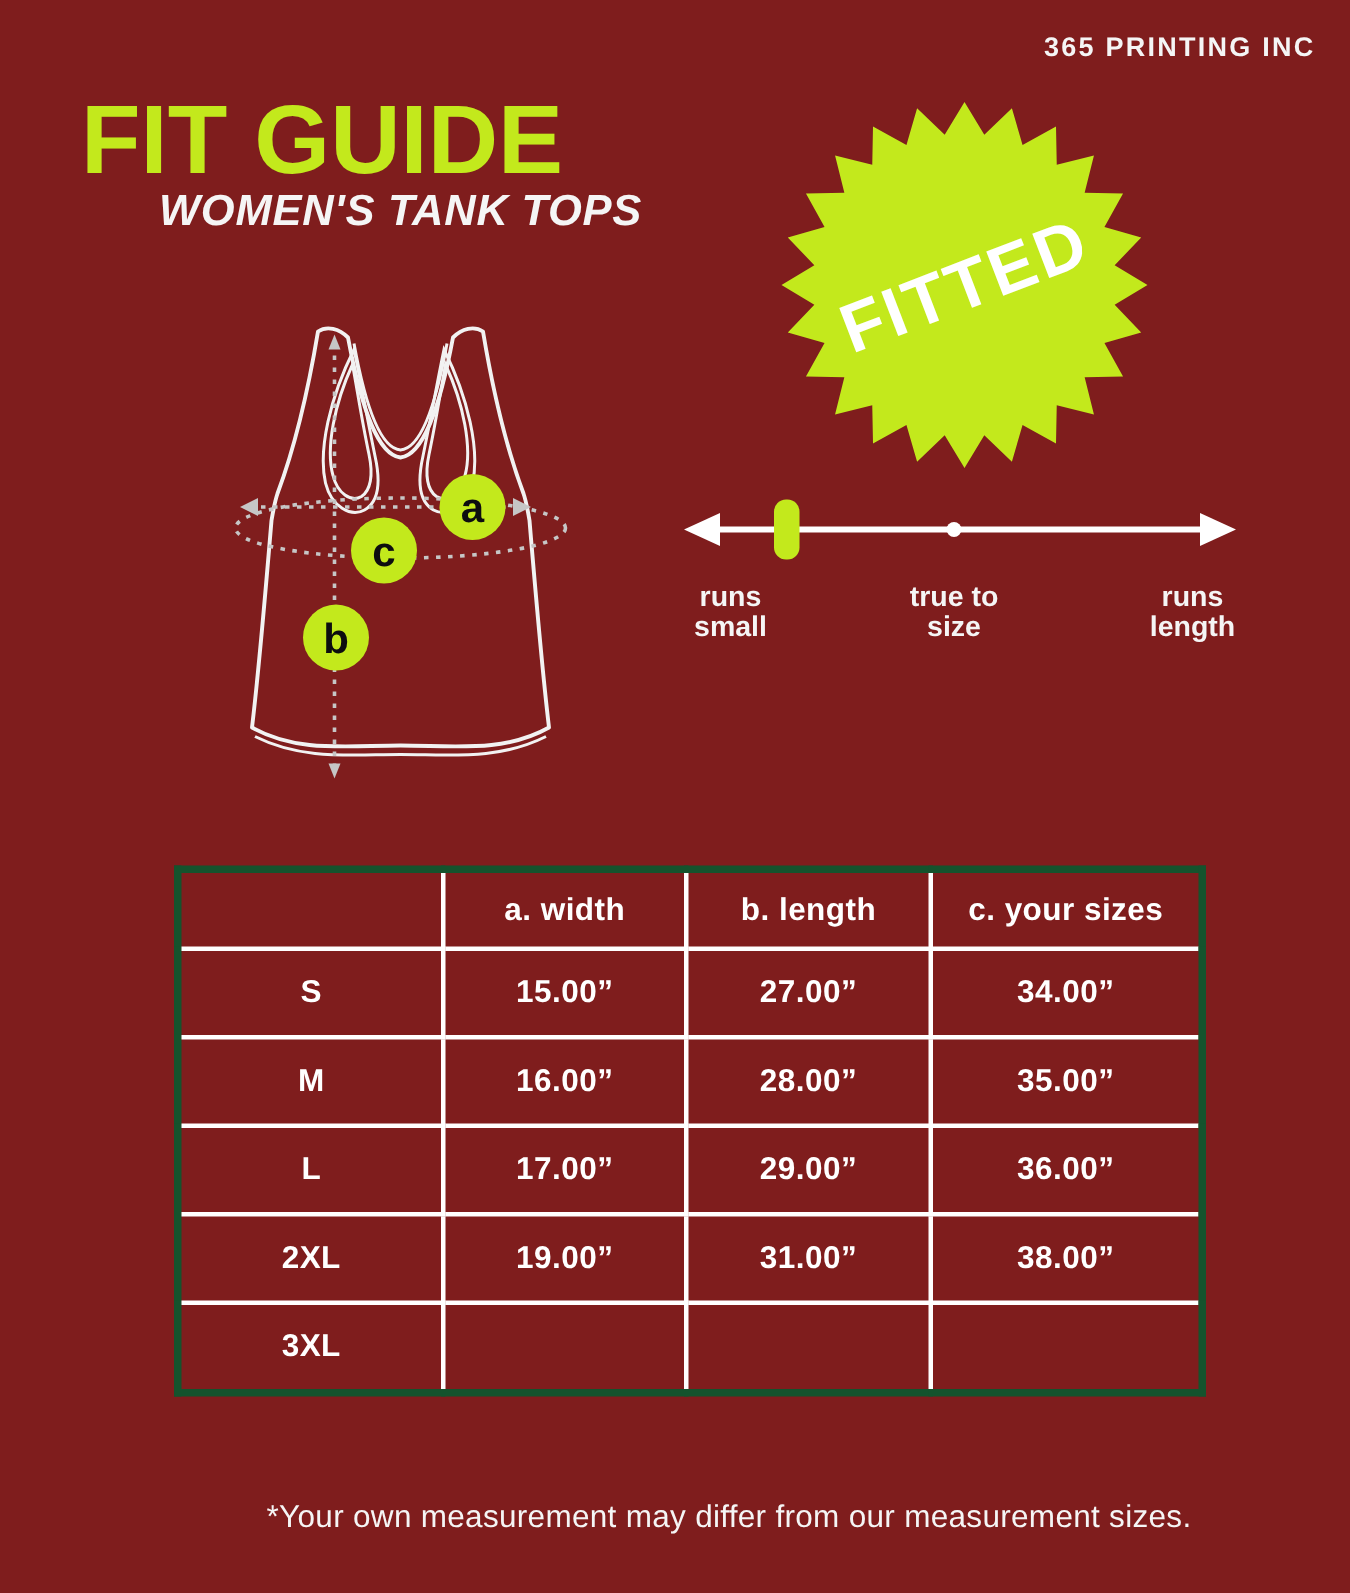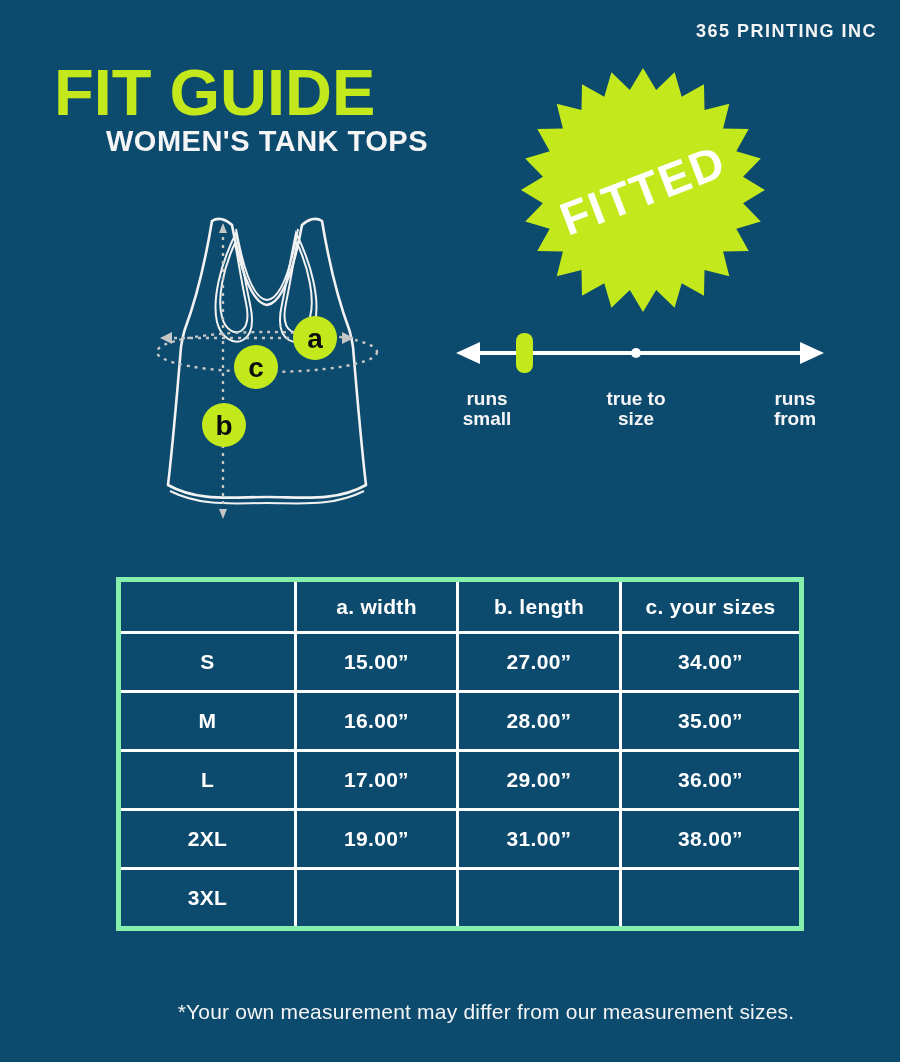--- a/index.html
+++ b/index.html
@@ -1,31 +1,31 @@
 <!DOCTYPE html>
 <html><head>
 <meta charset="utf-8">
 <style>
   html,body{margin:0;padding:0;background:#0d0d0f;}
   .canvas{
-    position:relative;width:900px;height:1062px;background:#0c4a6e;
+    position:relative;width:900px;height:1062px;background:#7f1d1d;
     font-family:"Liberation Sans",sans-serif;color:#ffffff;overflow:hidden;
     -webkit-font-smoothing:antialiased;
   }
   .brand{
     position:absolute;top:21px;right:23px;
     font-size:18px;font-weight:bold;letter-spacing:1.5px;color:#f5f5f5;
   }
   .title{
     position:absolute;left:54px;top:60px;line-height:1;
     font-size:65px;font-weight:bold;letter-spacing:0px;color:#c3e91c;
   }
   .subtitle{
     position:absolute;left:106px;top:127px;line-height:1;
-    font-size:29px;font-weight:bold;letter-spacing:0.5px;color:#f5f5f5;
+    font-size:29px;font-weight:bold;letter-spacing:0.5px;color:#f5f5f5;font-style:italic;
   }
   
   .badge{position:absolute;left:518px;top:65px;width:250px;height:250px;}
   .badge svg{position:absolute;left:0;top:0;}
   .badge .burst{fill:#c3e91c;}
   .badge-label{
     position:absolute;left:0;top:0;width:250px;height:250px;
     display:flex;align-items:center;justify-content:center;
     transform:rotate(-21deg);
     font-size:46px;font-weight:bold;letter-spacing:2px;color:#ffffff;
@@ -50,21 +50,21 @@
     position:absolute;top:389px;text-align:center;
     font-size:19px;font-weight:bold;line-height:20px;color:#f5f5f5;
   }
   .scale-label.l{left:447px;width:80px;}
   .scale-label.c{left:596px;width:80px;}
   .scale-label.r{left:755px;width:80px;}
   
   .size-table{
     position:absolute;left:116px;top:577px;width:683px;
     border-collapse:collapse;table-layout:fixed;
-    border:5px solid #86efac;
+    border:5px solid #14532d;
   }
   .size-table td{
     border:3px solid #ffffff;text-align:center;vertical-align:middle;
     color:#ffffff;font-weight:bold;padding:0;
   }
   .size-table tr.hrow td{height:49px;font-size:21px;letter-spacing:0.3px;}
   .size-table tr.drow td{height:56px;font-size:21px;letter-spacing:0.3px;}
   .size-table td.size-cell{font-size:31px;}
   .footnote{
     position:absolute;left:0;top:1000px;width:900px;text-align:center;
@@ -142,21 +142,21 @@
   <div class="scale-label l">
     <div>runs</div>
     <div>small</div>
   </div>
   <div class="scale-label c">
     <div>true to</div>
     <div>size</div>
   </div>
   <div class="scale-label r">
     <div>runs</div>
-    <div>from</div>
+    <div>length</div>
   </div>
 
   <table class="size-table">
     <colgroup>
       <col style="width:177px">
         <col style="width:162px">
         <col style="width:163px">
         <col style="width:181px">
     </colgroup>
     <tbody>

